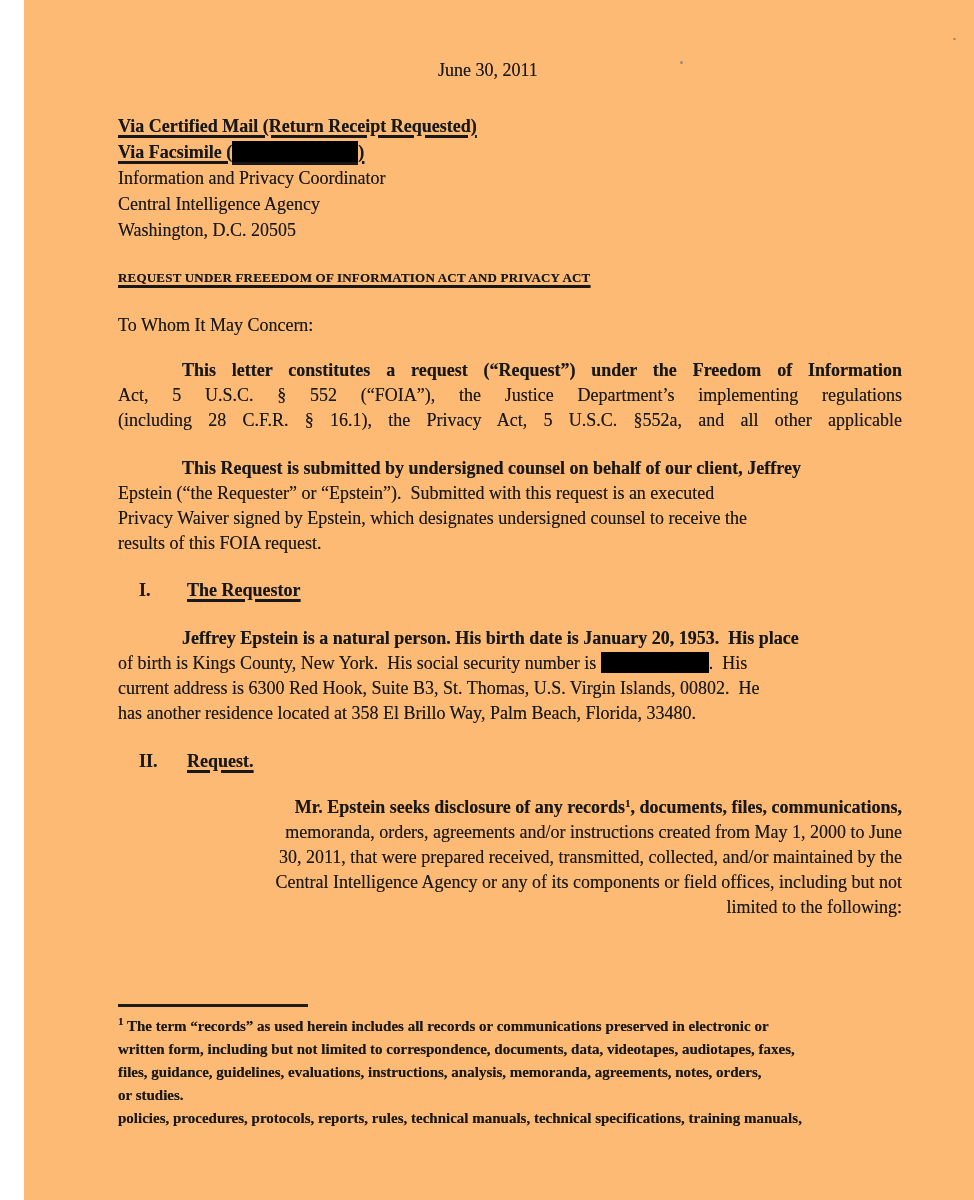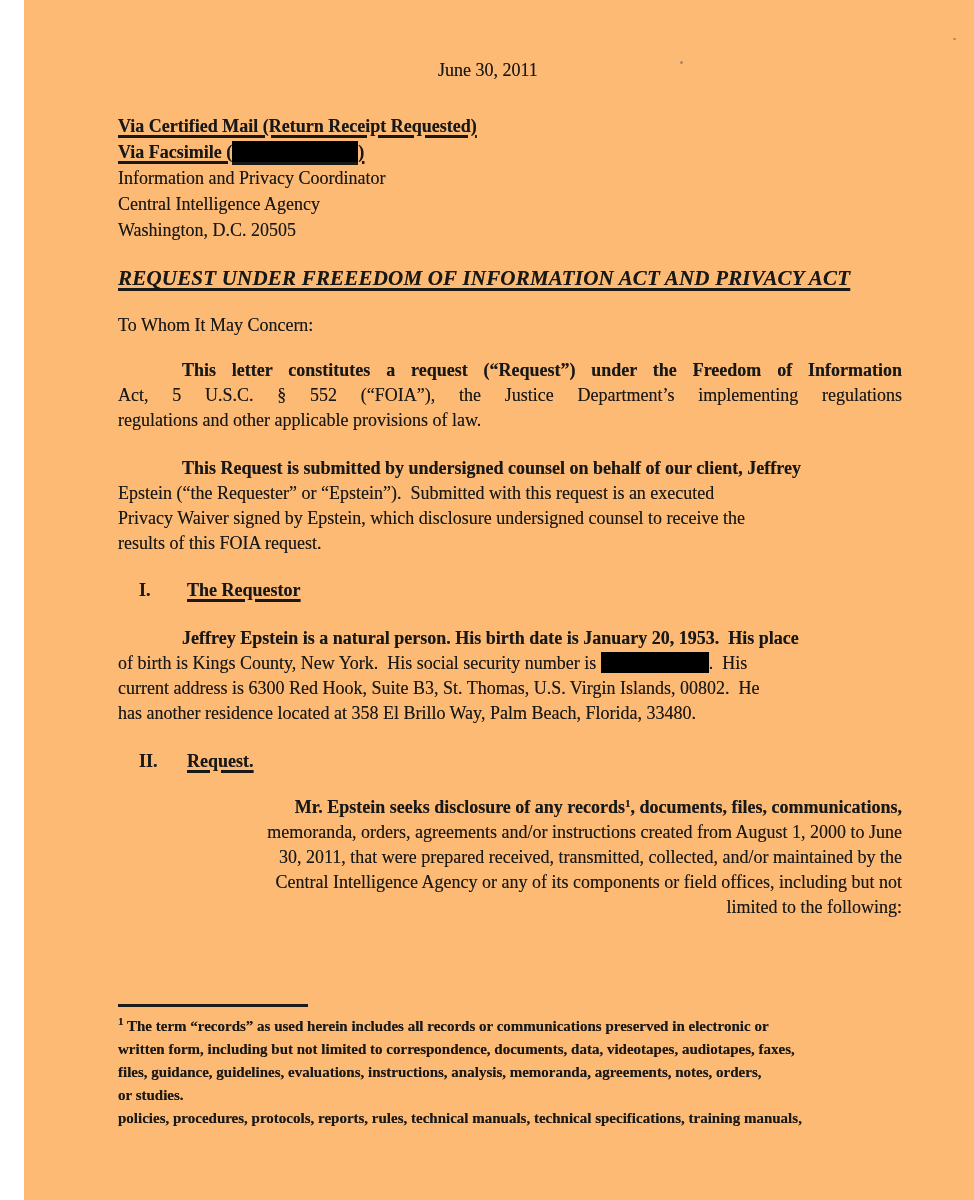--- a/index.html
+++ b/index.html
@@ -21,25 +21,24 @@
   .bu {
     font-weight: 700;
     text-decoration: underline;
     text-decoration-thickness: 2.5px;
     text-underline-offset: 3px;
   }
   .date-line { margin-left: 320px; }
   .recipient { margin-top: 30px; line-height: 26px; }
   .doc-title {
     margin-top: 22px;
-    font-size: 21px;
+    font-size: 13px;
     line-height: 26px;
     white-space: nowrap;
     letter-spacing: 0.2px;
-    font-style: italic;
   }
   .salutation { margin-top: 22px; }
   .para-intro { margin-top: 20px; }
   .para-counsel { margin-top: 23px; }
   .jline { text-align: justify; text-align-last: justify; }
   .indent { padding-left: 64px; font-weight: bold; }
   .sec-head { margin-top: 21px; line-height: 26px; }
   .sec-head-2 { margin-top: 22px; line-height: 26px; }
   .sec-num { display: inline-block; margin-left: 21px; width: 48px; font-weight: 700; }
   .sec-body-1 { margin-top: 23px; }
@@ -87,48 +86,48 @@
       <div>Washington, D.C. 20505</div>
     </div>
 
     <div class="doc-title bu">REQUEST UNDER FREEEDOM OF INFORMATION ACT AND PRIVACY ACT</div>
 
     <div class="salutation">To Whom It May Concern:</div>
 
     <div class="para-intro">
       <div class="line jline indent">This letter constitutes a request (“Request”) under the Freedom of Information</div>
       <div class="line jline">Act, 5 U.S.C. § 552 (“FOIA”), the Justice Department’s implementing regulations</div>
-      <div class="line">regulations and other applicable provisions of law.</div>
+      <div class="line jline">(including 28 C.F.R. § 16.1), the Privacy Act, 5 U.S.C. §552a, and all other applicable</div>
     </div>
 
     <div class="para-counsel">
       <div class="line indent">This Request is submitted by undersigned counsel on behalf of our client, Jeffrey</div>
       <div class="line">Epstein (“the Requester” or “Epstein”).  Submitted with this request is an executed</div>
-      <div class="line">Privacy Waiver signed by Epstein, which disclosure undersigned counsel to receive the</div>
+      <div class="line">Privacy Waiver signed by Epstein, which designates undersigned counsel to receive the</div>
       <div class="line">results of this FOIA request.</div>
     </div>
 
     <div class="sec-head">
       <span class="sec-num">I.</span><span class="bu">The Requestor</span>
     </div>
 
     <div class="sec-body-1">
       <div class="line indent">Jeffrey Epstein is a natural person. His birth date is January 20, 1953.  His place</div>
       <div class="line"><span>of birth is Kings County, New York.  His social security number is </span><span class="redact redact-ssn"></span><span>.  His</span></div>
       <div class="line">current address is 6300 Red Hook, Suite B3, St. Thomas, U.S. Virgin Islands, 00802.  He</div>
       <div class="line">has another residence located at 358 El Brillo Way, Palm Beach, Florida, 33480.</div>
     </div>
 
     <div class="sec-head-2">
       <span class="sec-num">II.</span><span class="bu">Request.</span>
     </div>
 
     <div class="sec-body-2">
       <div class="line indent"><span>Mr. Epstein seeks disclosure of any records</span><sup class="fnref">1</sup><span>, documents, files, communications,</span></div>
-      <div class="line">memoranda, orders, agreements and/or instructions created from August 1, 2000 to June</div>
+      <div class="line">memoranda, orders, agreements and/or instructions created from May 1, 2000 to June</div>
       <div class="line">30, 2011, that were prepared received, transmitted, collected, and/or maintained by the</div>
       <div class="line">Central Intelligence Agency or any of its components or field offices, including but not</div>
       <div class="line">limited to the following:</div>
     </div>
 
     <div class="fn-separator"></div>
 
     <div class="footnote">
       <div class="line"><sup class="fnref">1</sup><span> The term “records” as used herein includes all records or communications preserved in electronic or</span></div>
       <div class="line">written form, including but not limited to correspondence, documents, data, videotapes, audiotapes, faxes,</div>

